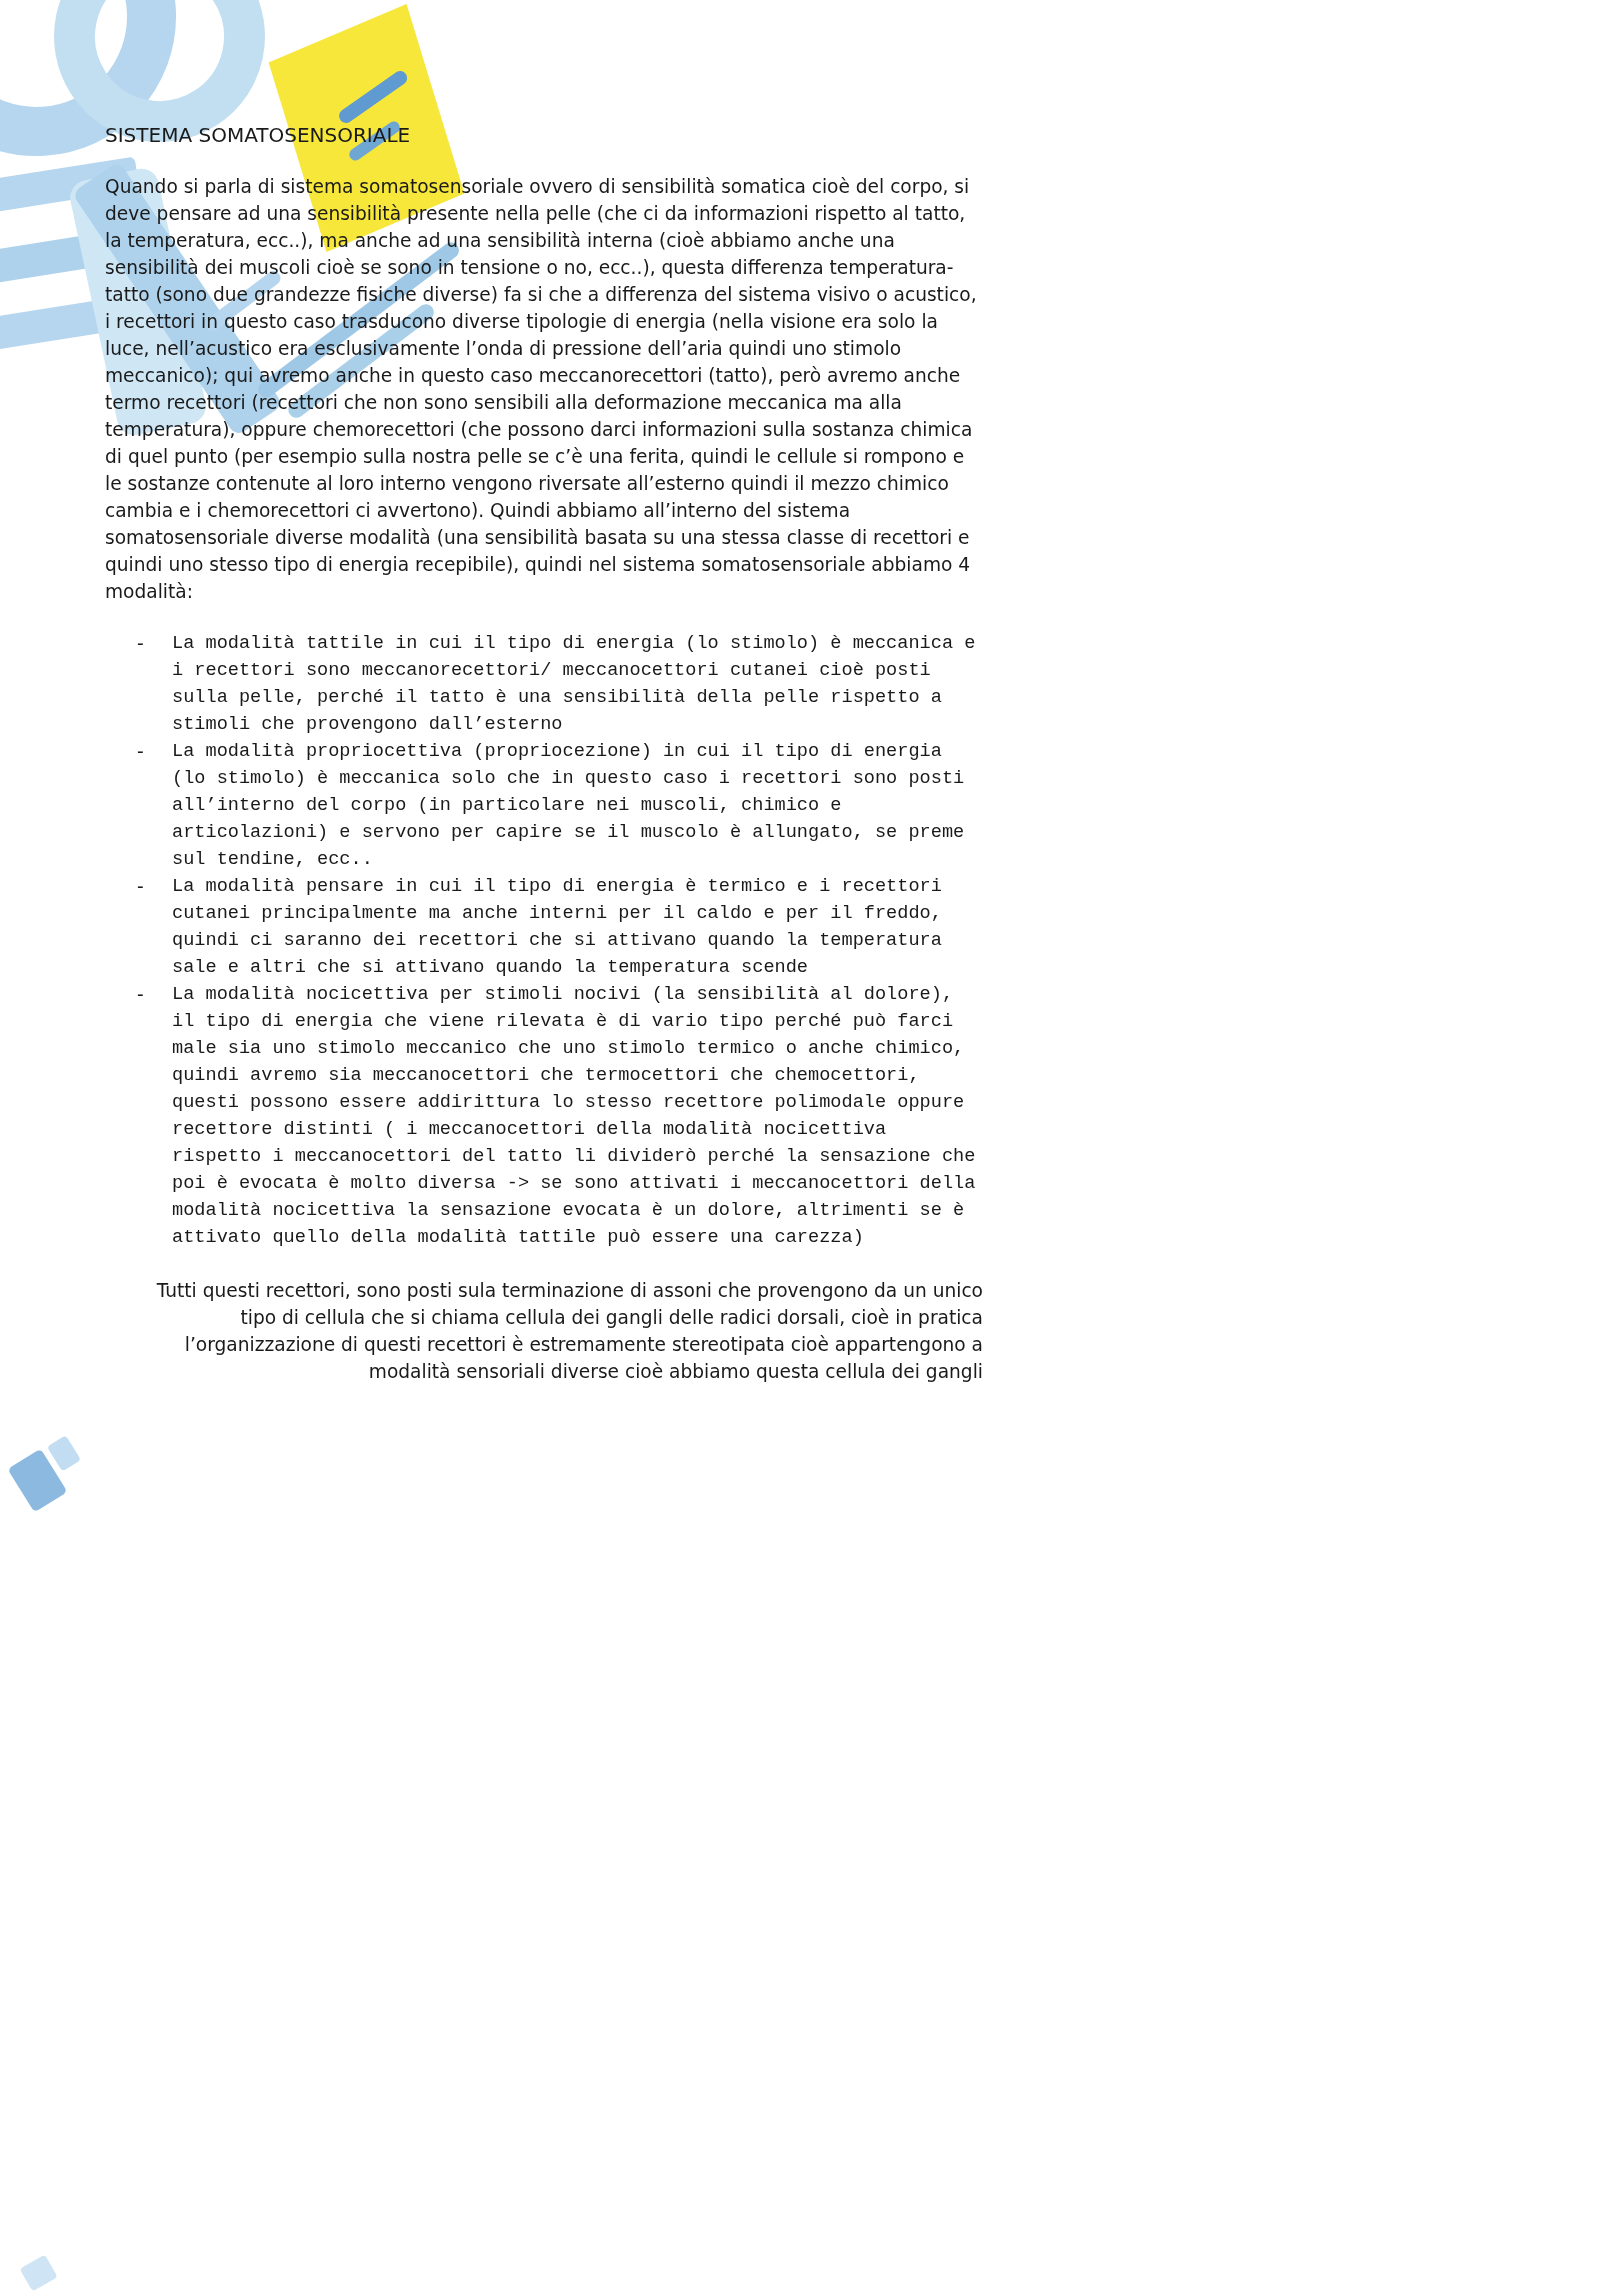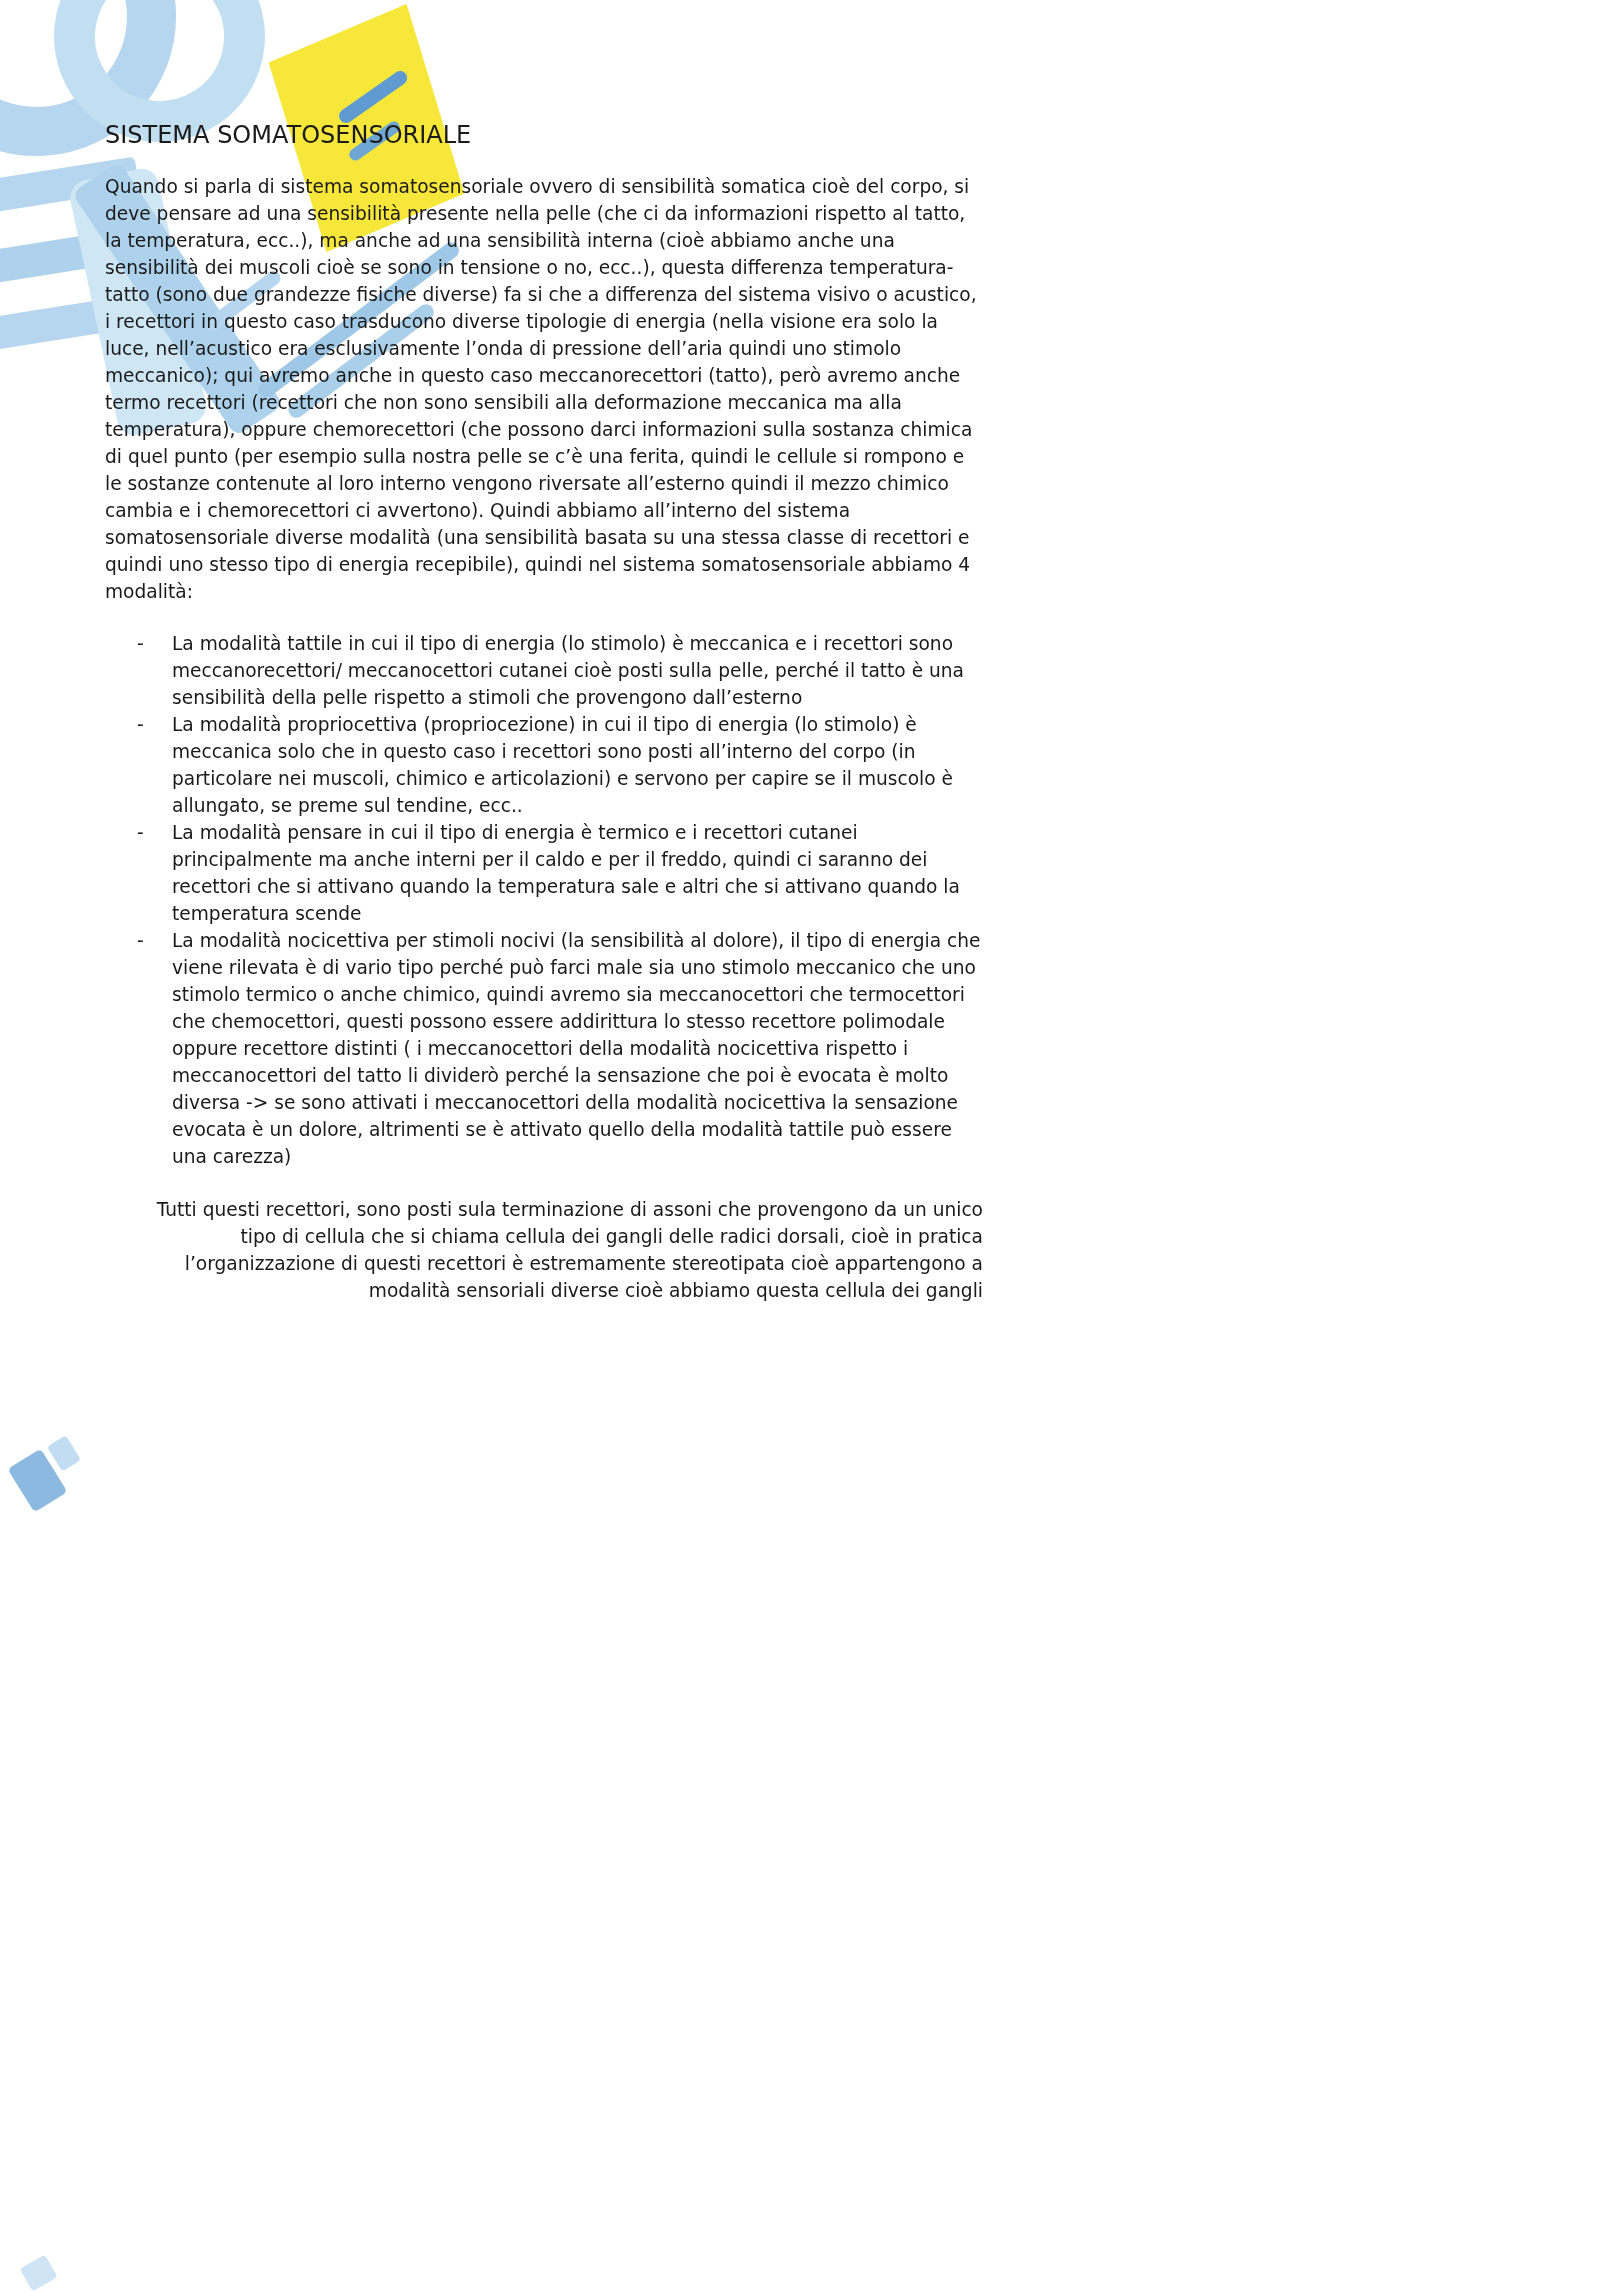--- a/index.html
+++ b/index.html
@@ -54,28 +54,28 @@
     position: absolute;
     left: 105px;
     top: 122px;
     width: 878px;
     z-index: 1;
     font-size: 18.6px;
     line-height: 27px;
     color: #1a1a1a;
   }
   .doc-title {
-    font-size: 24px;
+    font-size: 20px;
     margin: 0 0 23.5px 0;
   }
   .para { margin: 0 0 25.5px 0; }
   .list { margin: 0 0 25.5px 0; }
   .list-item { display: flex; padding-left: 32px; }
   .list-marker { flex: 0 0 35px; }
-  .list-text { flex: 1; }
+  .list-text { flex: 1; font-family: Liberation Mono, monospace; }
   .closing { margin: 0 0 0 29px; text-align: right; }
 </style>
 </head>
 <body>
 
 <div class="wm wm-ring-1"></div>
 <div class="wm wm-ring-2"></div>
 <div class="wm wm-ebar-1"></div>
 <div class="wm wm-ebar-2"></div>
 <div class="wm wm-ebar-3"></div>

